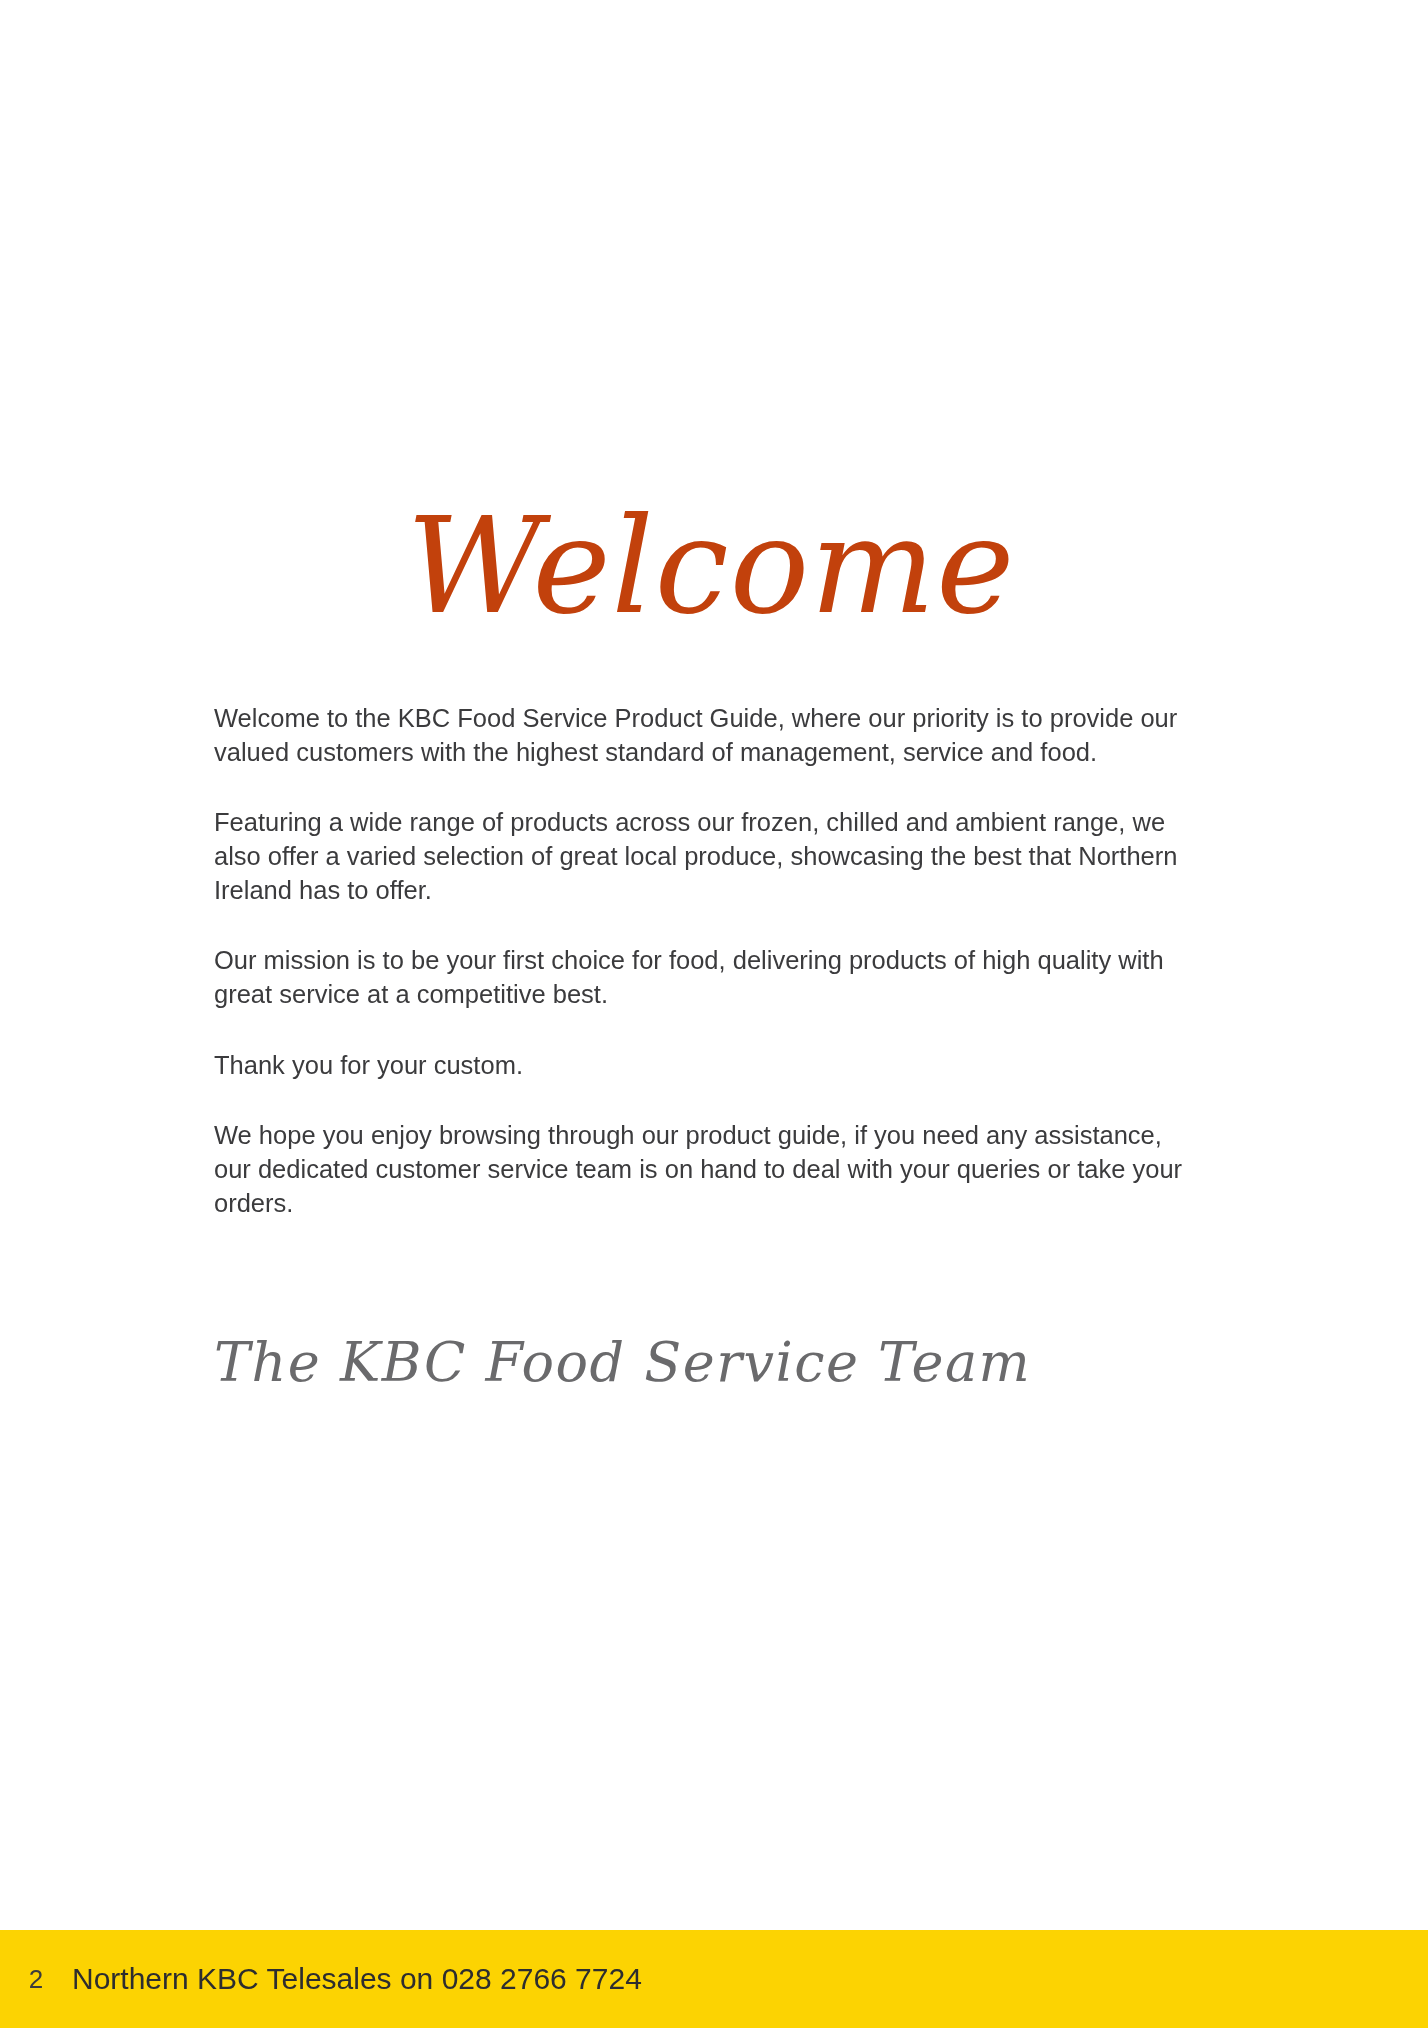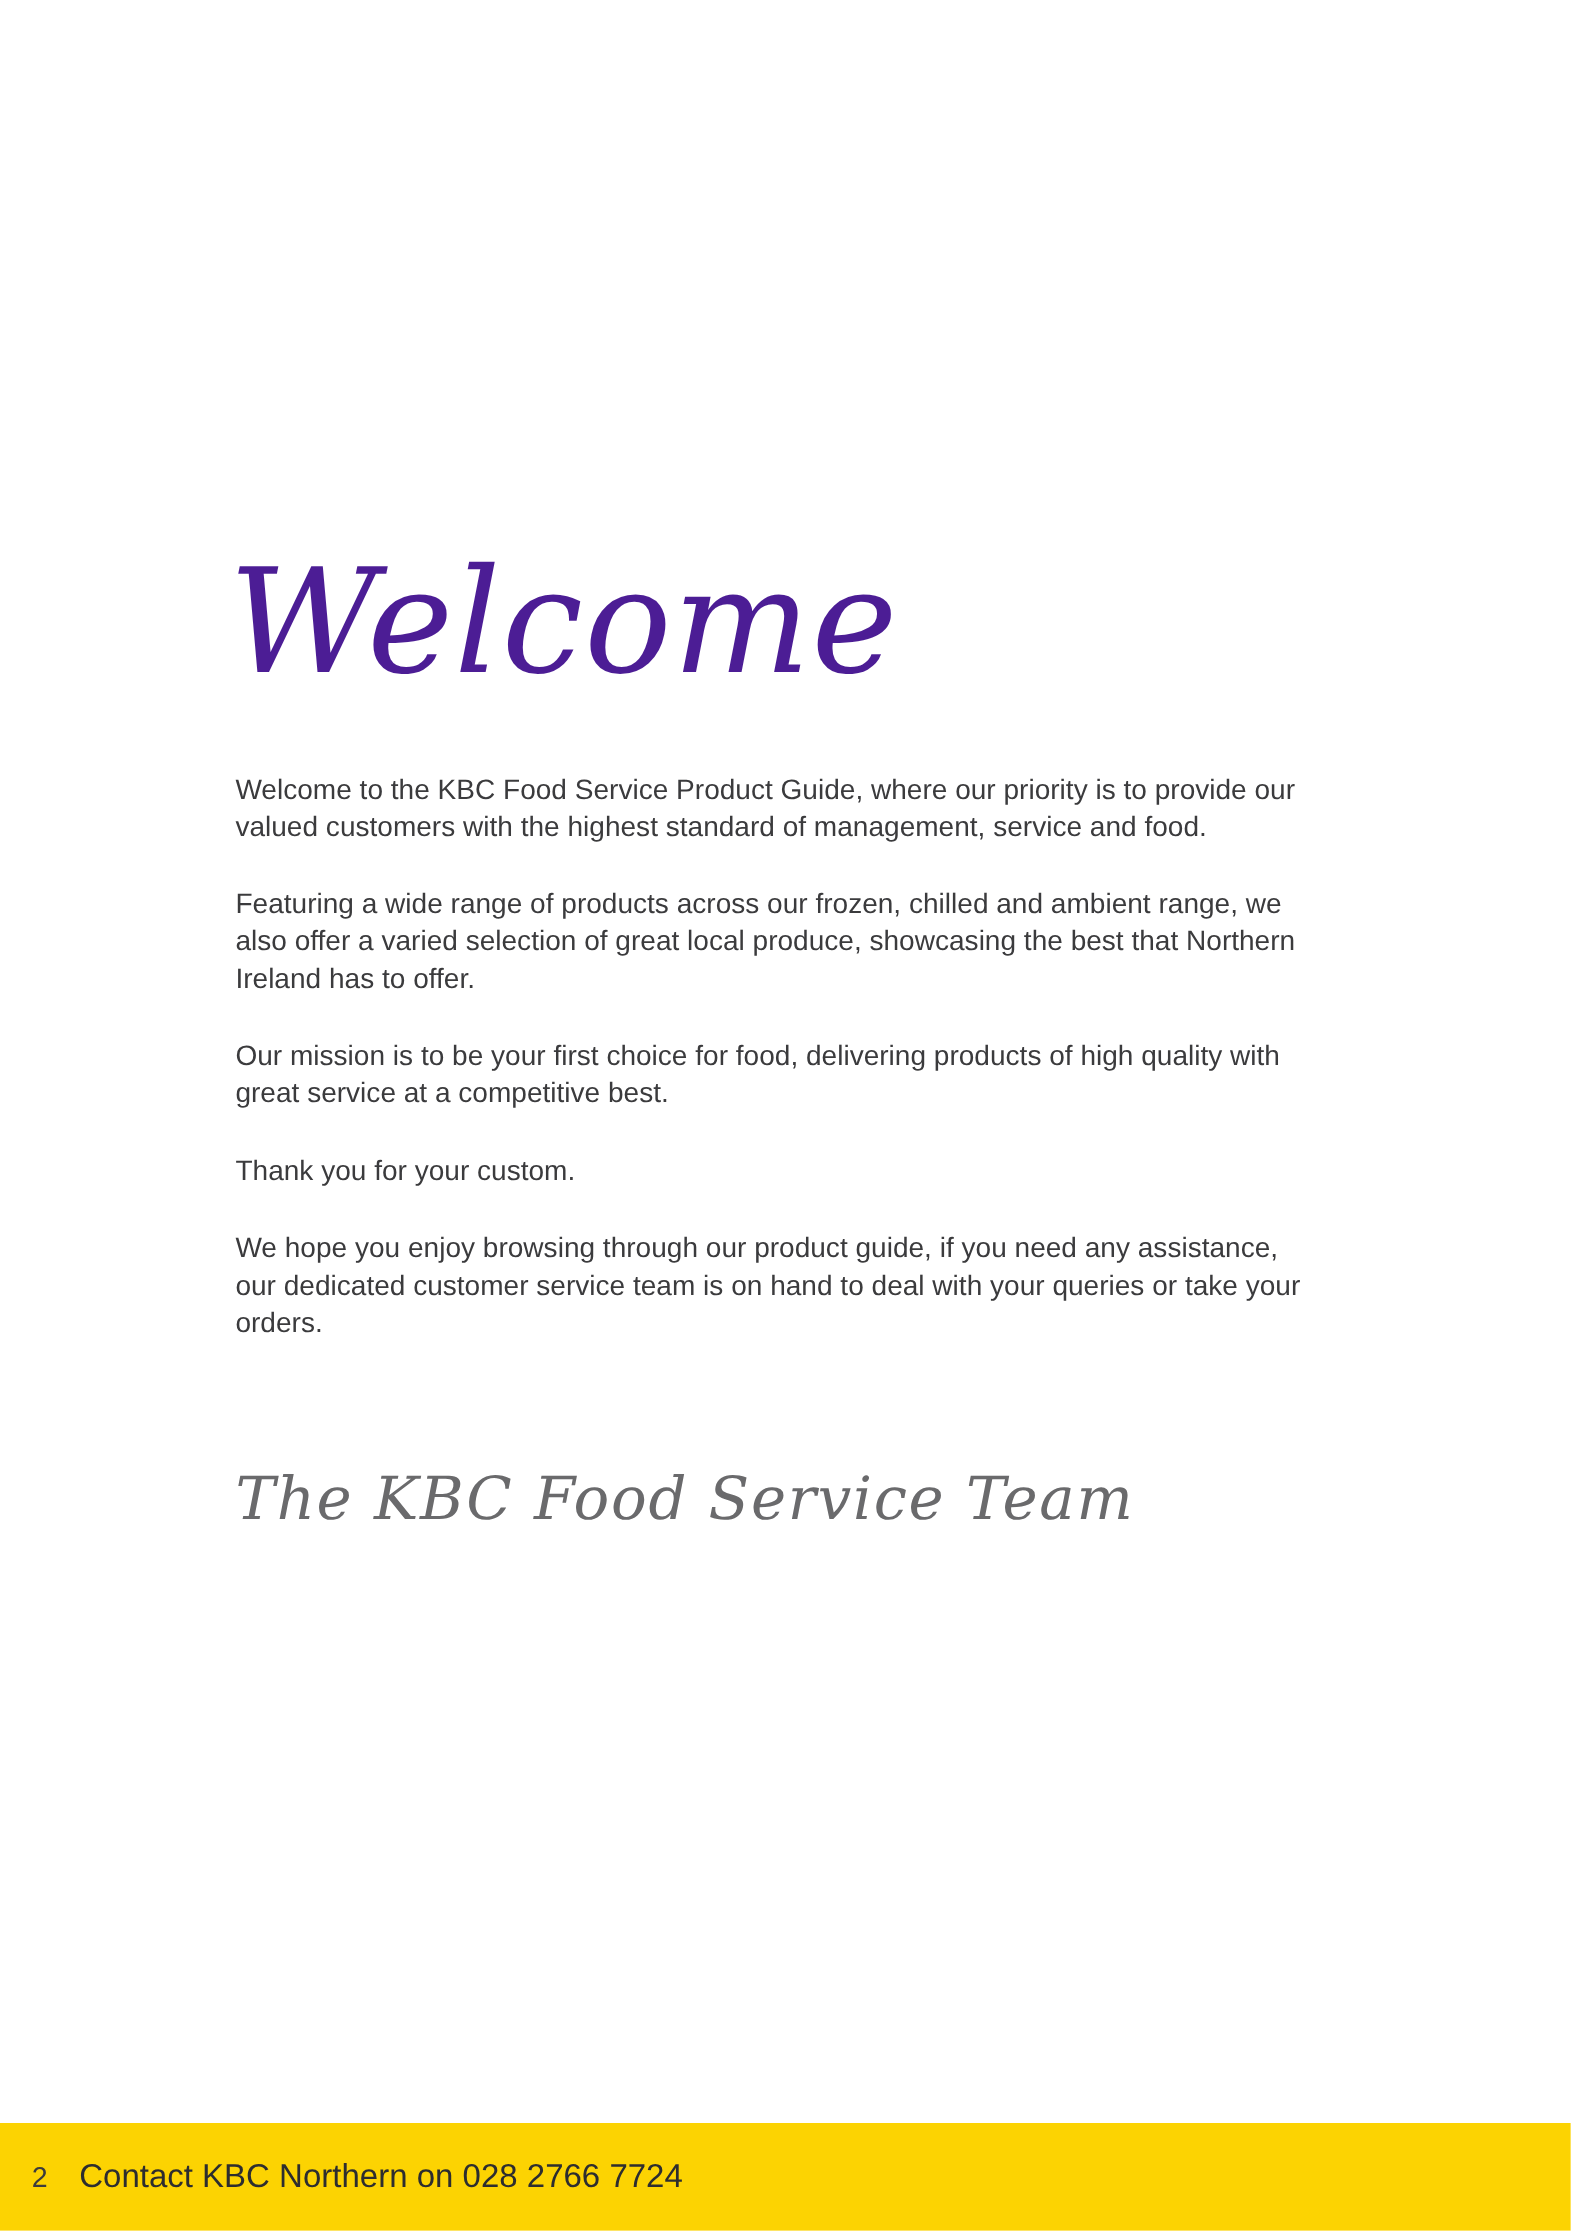--- a/index.html
+++ b/index.html
@@ -28,24 +28,25 @@
     top: 500px;
     width: 1000px;
   }
 
   .welcome-heading {
     font-family: "DejaVu Serif", serif;
     font-style: italic;
     font-weight: 400;
     font-size: 132px;
     line-height: 1;
-    color: #4c1d95;
+    color: #c2410c;
     letter-spacing: 1px;
     margin: 0 0 70px -6px;
     white-space: nowrap;
+    text-align: center;
   }
 
   .body-copy p {
     font-family: "Liberation Sans", sans-serif;
     font-size: 25.5px;
     line-height: 1.32;
     color: #3b3b3d;
     margin: 0 0 37px 0;
     max-width: 985px;
   }
@@ -114,17 +115,17 @@
       <p>We hope you enjoy browsing through our product guide, if you need any assistance, our dedicated customer service team is on hand to deal with your queries or take your orders.</p>
     </div>
 
     <div class="signoff">The KBC Food Service Team</div>
 
   </div>
 
   <div class="footer-bar">
     <span class="footer-page-number">2</span>
     <span class="footer-text">
-      <span>Contact KBC Northern on </span><span class="phone">028 2766 7724</span>
+      <span>Northern KBC Telesales on </span><span class="phone">028 2766 7724</span>
     </span>
   </div>
 
 </div>
 
 </body></html>

